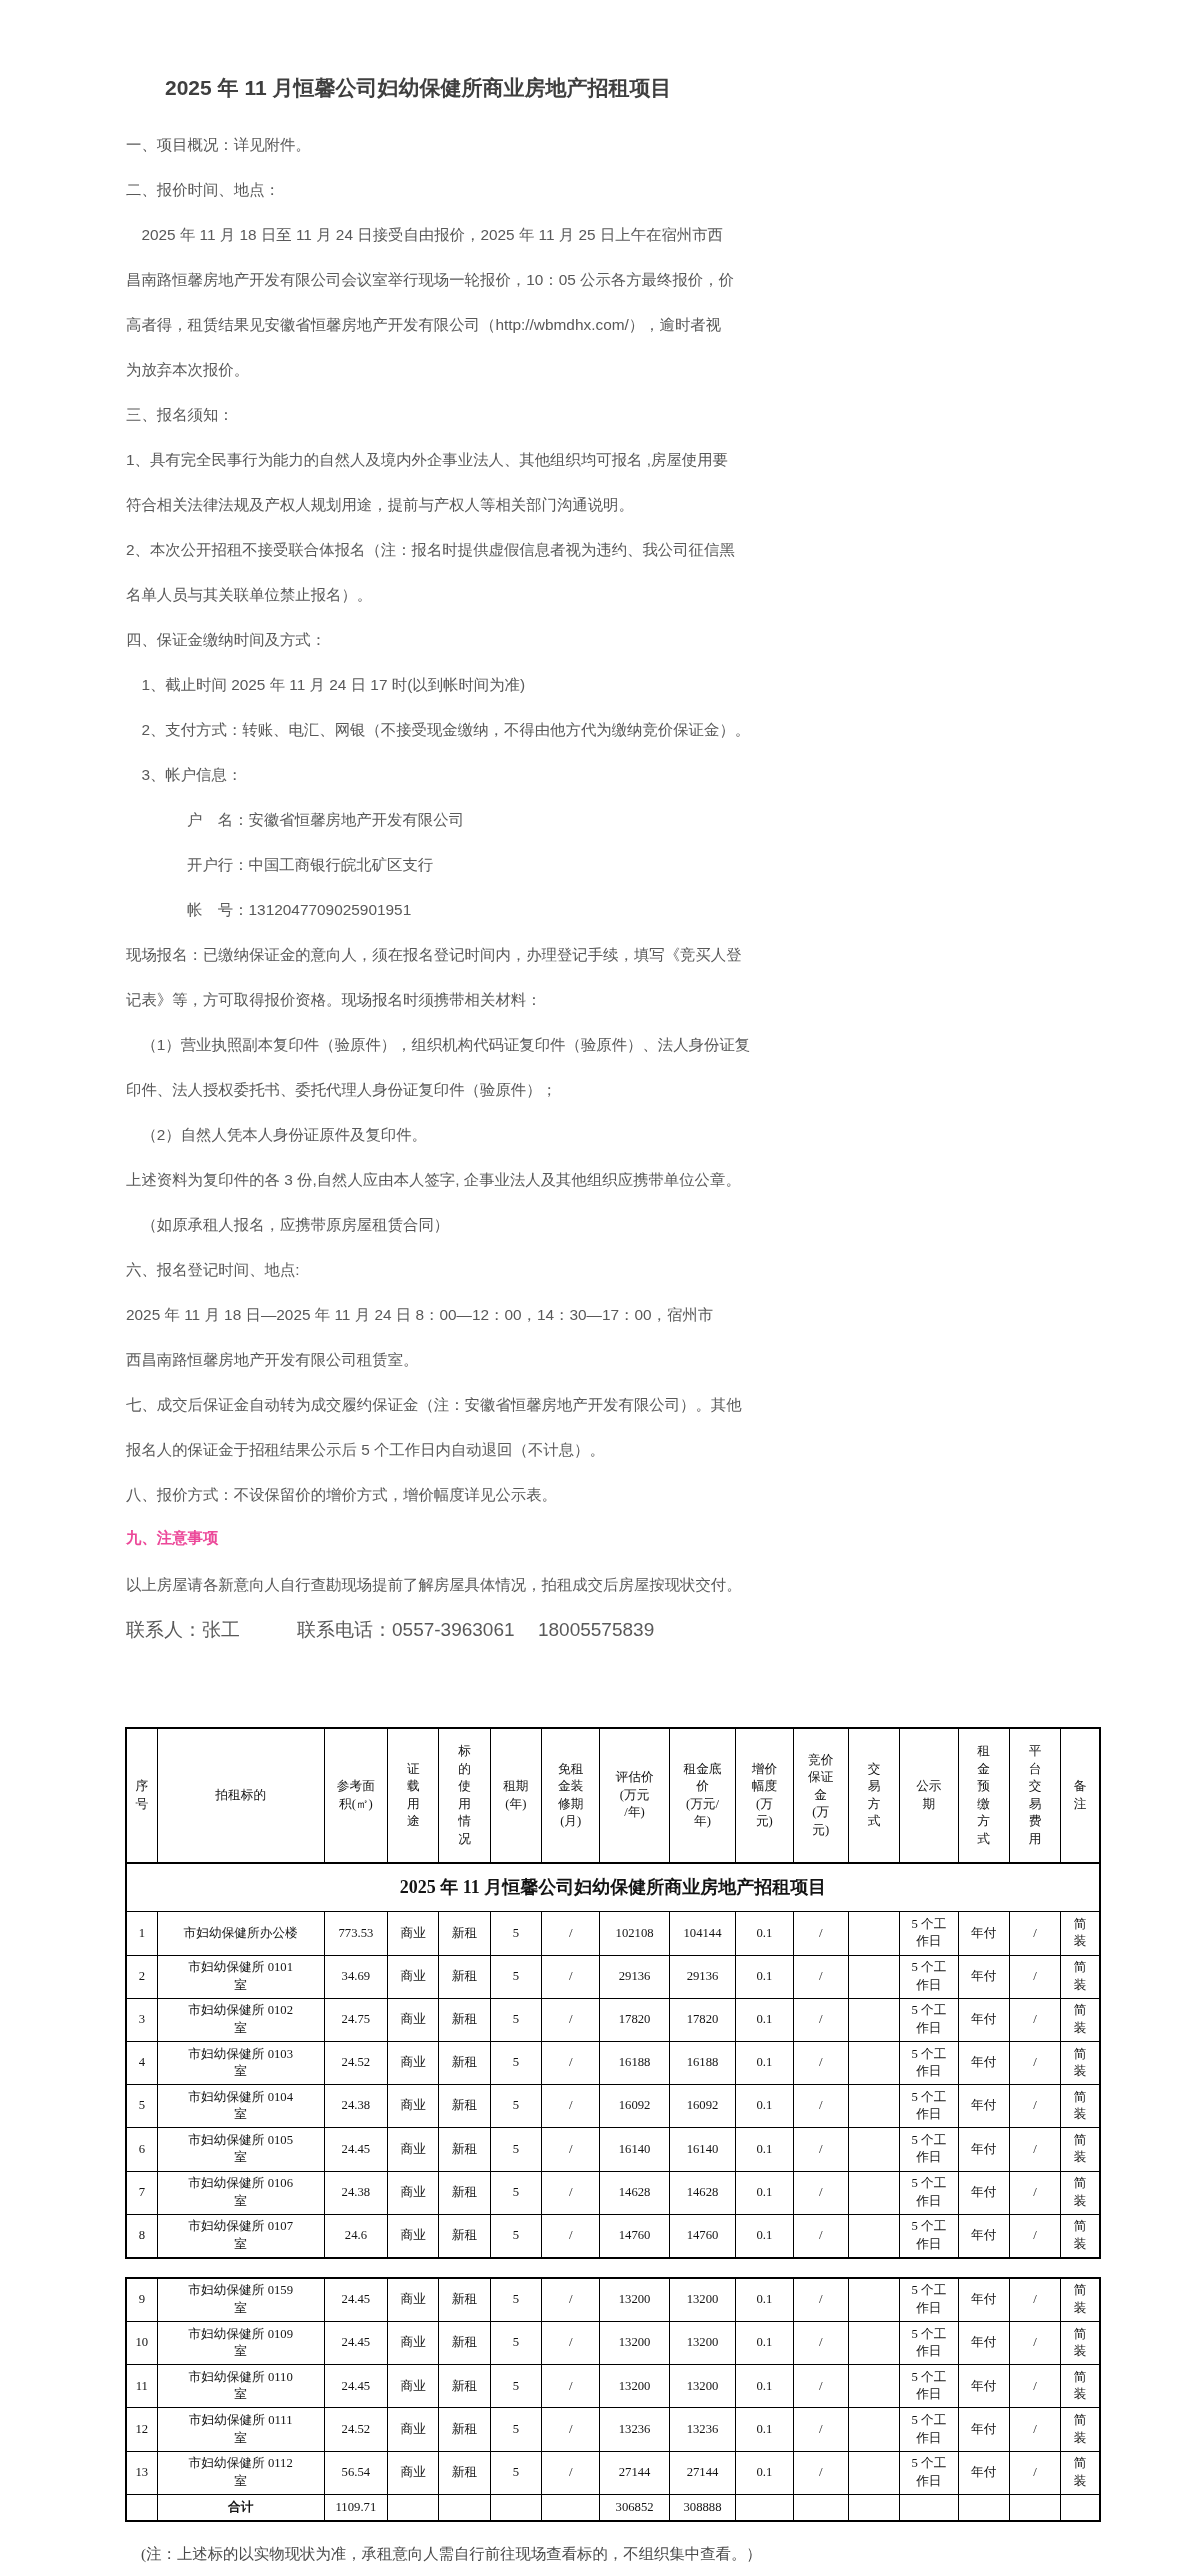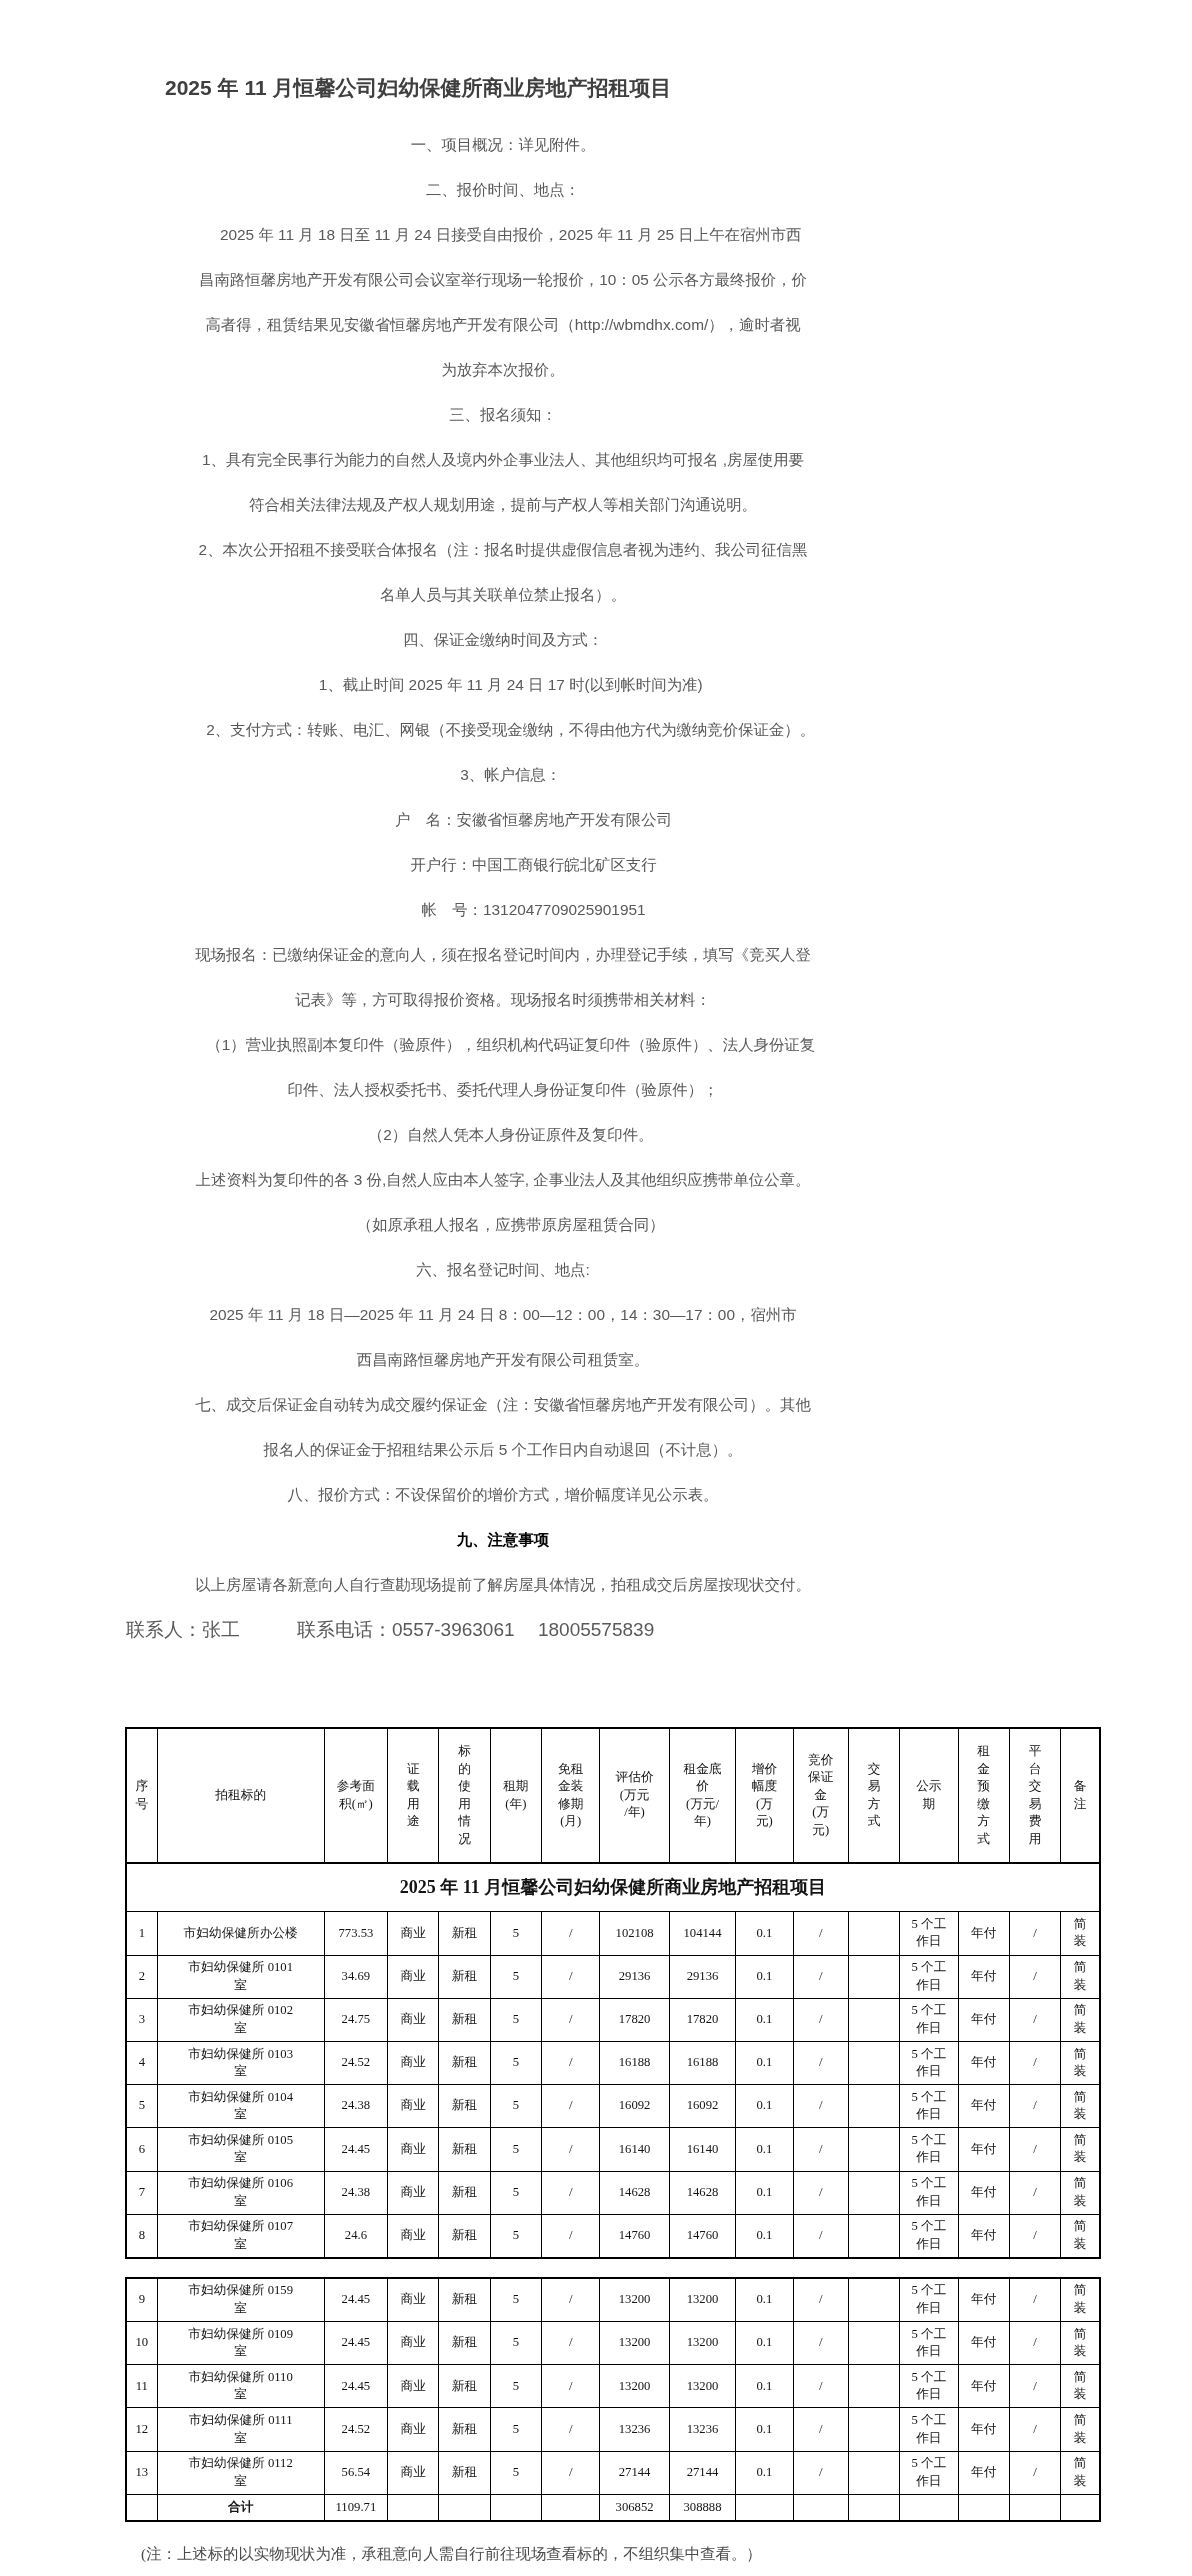--- a/index.html
+++ b/index.html
@@ -5,24 +5,24 @@
   html,body{margin:0;padding:0;}
   body{
     width:1192px;height:2576px;background:#ffffff;position:relative;overflow:hidden;
     font-family:"Liberation Sans",sans-serif;color:#595959;
   }
   .doc{position:absolute;left:126px;top:53px;width:754px;}
   .doc-title{
     font-size:21px;font-weight:700;color:#3f3f3f;margin-left:39px;
     height:69px;line-height:69px;white-space:nowrap;
   }
-  .line{font-size:15.4px;line-height:45px;height:45px;white-space:nowrap;text-align:center;}
+  .line{font-size:15.4px;line-height:45px;height:45px;white-space:nowrap;}
   .line.i1{padding-left:15.4px;}
   .line.i4{padding-left:61px;}
-  .line.bold{font-weight:700;color:#000000;}
+  .line.bold{font-weight:700;color:#ec4899;font-family:Liberation Mono, monospace;}
   .contact-line{font-size:19px;line-height:45px;height:45px;white-space:nowrap;}
   .contact-line .gap1{display:inline-block;width:57px;}
   .contact-line .gap2{display:inline-block;width:23.4px;}
 
   .table-area{position:absolute;left:125px;top:1727px;width:988px;}
   table.rent{
     border-collapse:collapse;table-layout:fixed;width:976px;
     font-family:"Liberation Serif","DejaVu Serif",serif;color:#141414;
     border:2.1px solid #000;
   }

